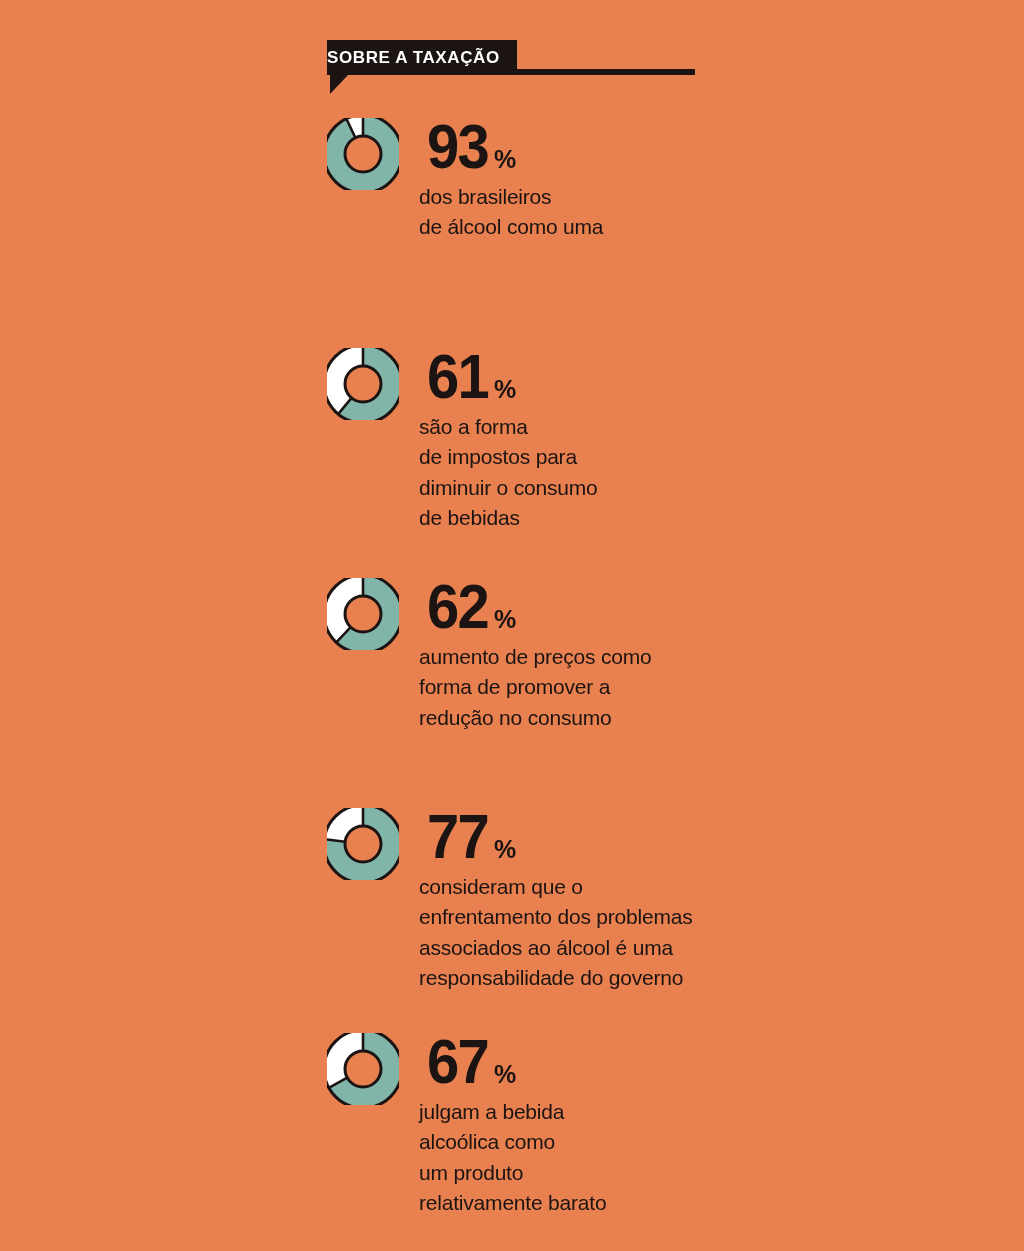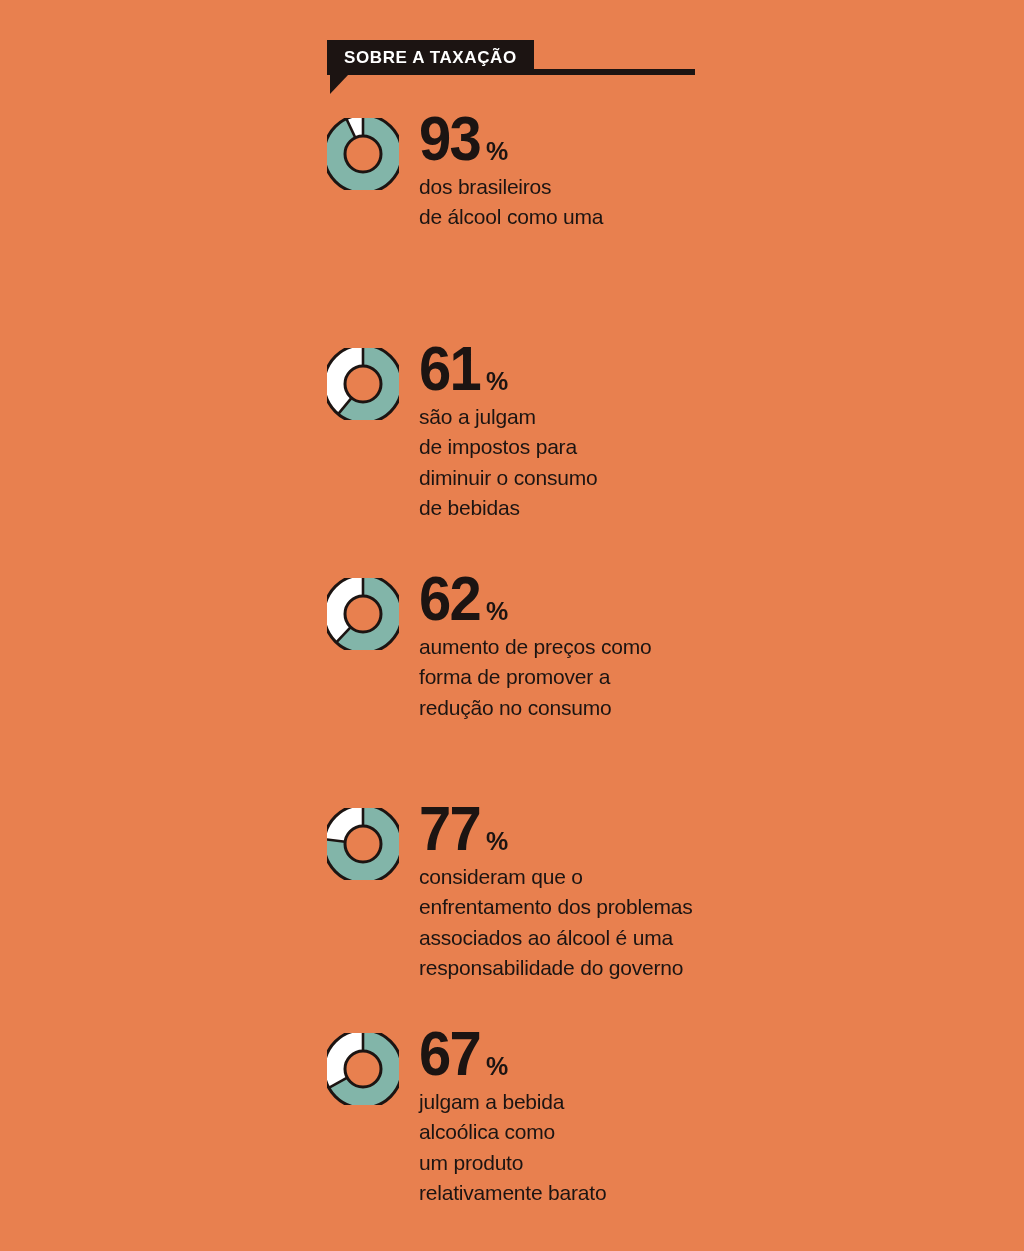--- a/index.html
+++ b/index.html
@@ -29,21 +29,21 @@
     top: 40px;
     width: 368px;
     height: 56px;
   }
   .header-badge {
     position: absolute;
     left: 0;
     top: 0;
     height: 35px;
     background: #1c1412;
-    padding: 0 17px 0 17px;
+    padding: 0 17px 0 0;
     display: flex;
     align-items: center;
     box-sizing: border-box;
   }
   .header-badge-label {
     color: #ffffff;
     font-family: "Liberation Sans", sans-serif;
     font-weight: bold;
     font-size: 17px;
     letter-spacing: 0.6px;
@@ -84,21 +84,21 @@
   .stat-body {
     position: absolute;
     left: 92px;
     top: -8px;
     width: 430px;
   }
   .stat-figure {
     display: flex;
     align-items: baseline;
     line-height: 1;
-    margin: 0;
+    margin: 8px;
     height: 56px;
   }
   .stat-value {
     font-family: "Liberation Sans", sans-serif;
     font-weight: bold;
     font-size: 63px;
     color: #1c1412;
     letter-spacing: -2px;
     line-height: 56px;
     transform: scaleX(0.92);
@@ -167,21 +167,21 @@
           <line x1="36" y1="18" x2="36" y2="-3" stroke="#1c1412" stroke-width="2.6"></line>
           <circle cx="36" cy="36" r="39" fill="none" stroke="#1c1412" stroke-width="3"></circle>
           <circle cx="36" cy="36" r="18" fill="none" stroke="#1c1412" stroke-width="3"></circle>
         </svg>
         <div class="stat-body">
           <div class="stat-figure">
             <span class="stat-value">61</span>
             <span class="stat-unit">%</span>
           </div>
           <div class="stat-lines">
-            <div class="stat-line">são a julgam</div>
+            <div class="stat-line">são a forma</div>
             <div class="stat-line">de impostos para</div>
             <div class="stat-line">diminuir o consumo</div>
             <div class="stat-line">de bebidas</div>
           </div>
         </div>
       </div>
       <div class="stat" style="top: 578px;">
         <svg class="stat-donut" viewBox="0 0 72 72">
           <circle cx="36" cy="36" r="28.5" fill="none" stroke="#ffffff" stroke-width="21"></circle>
           <circle cx="36" cy="36" r="28.5" fill="none" stroke="#82b5a9" stroke-width="21" stroke-dasharray="111.02 68.05" transform="rotate(-90 36 36)"></circle>

